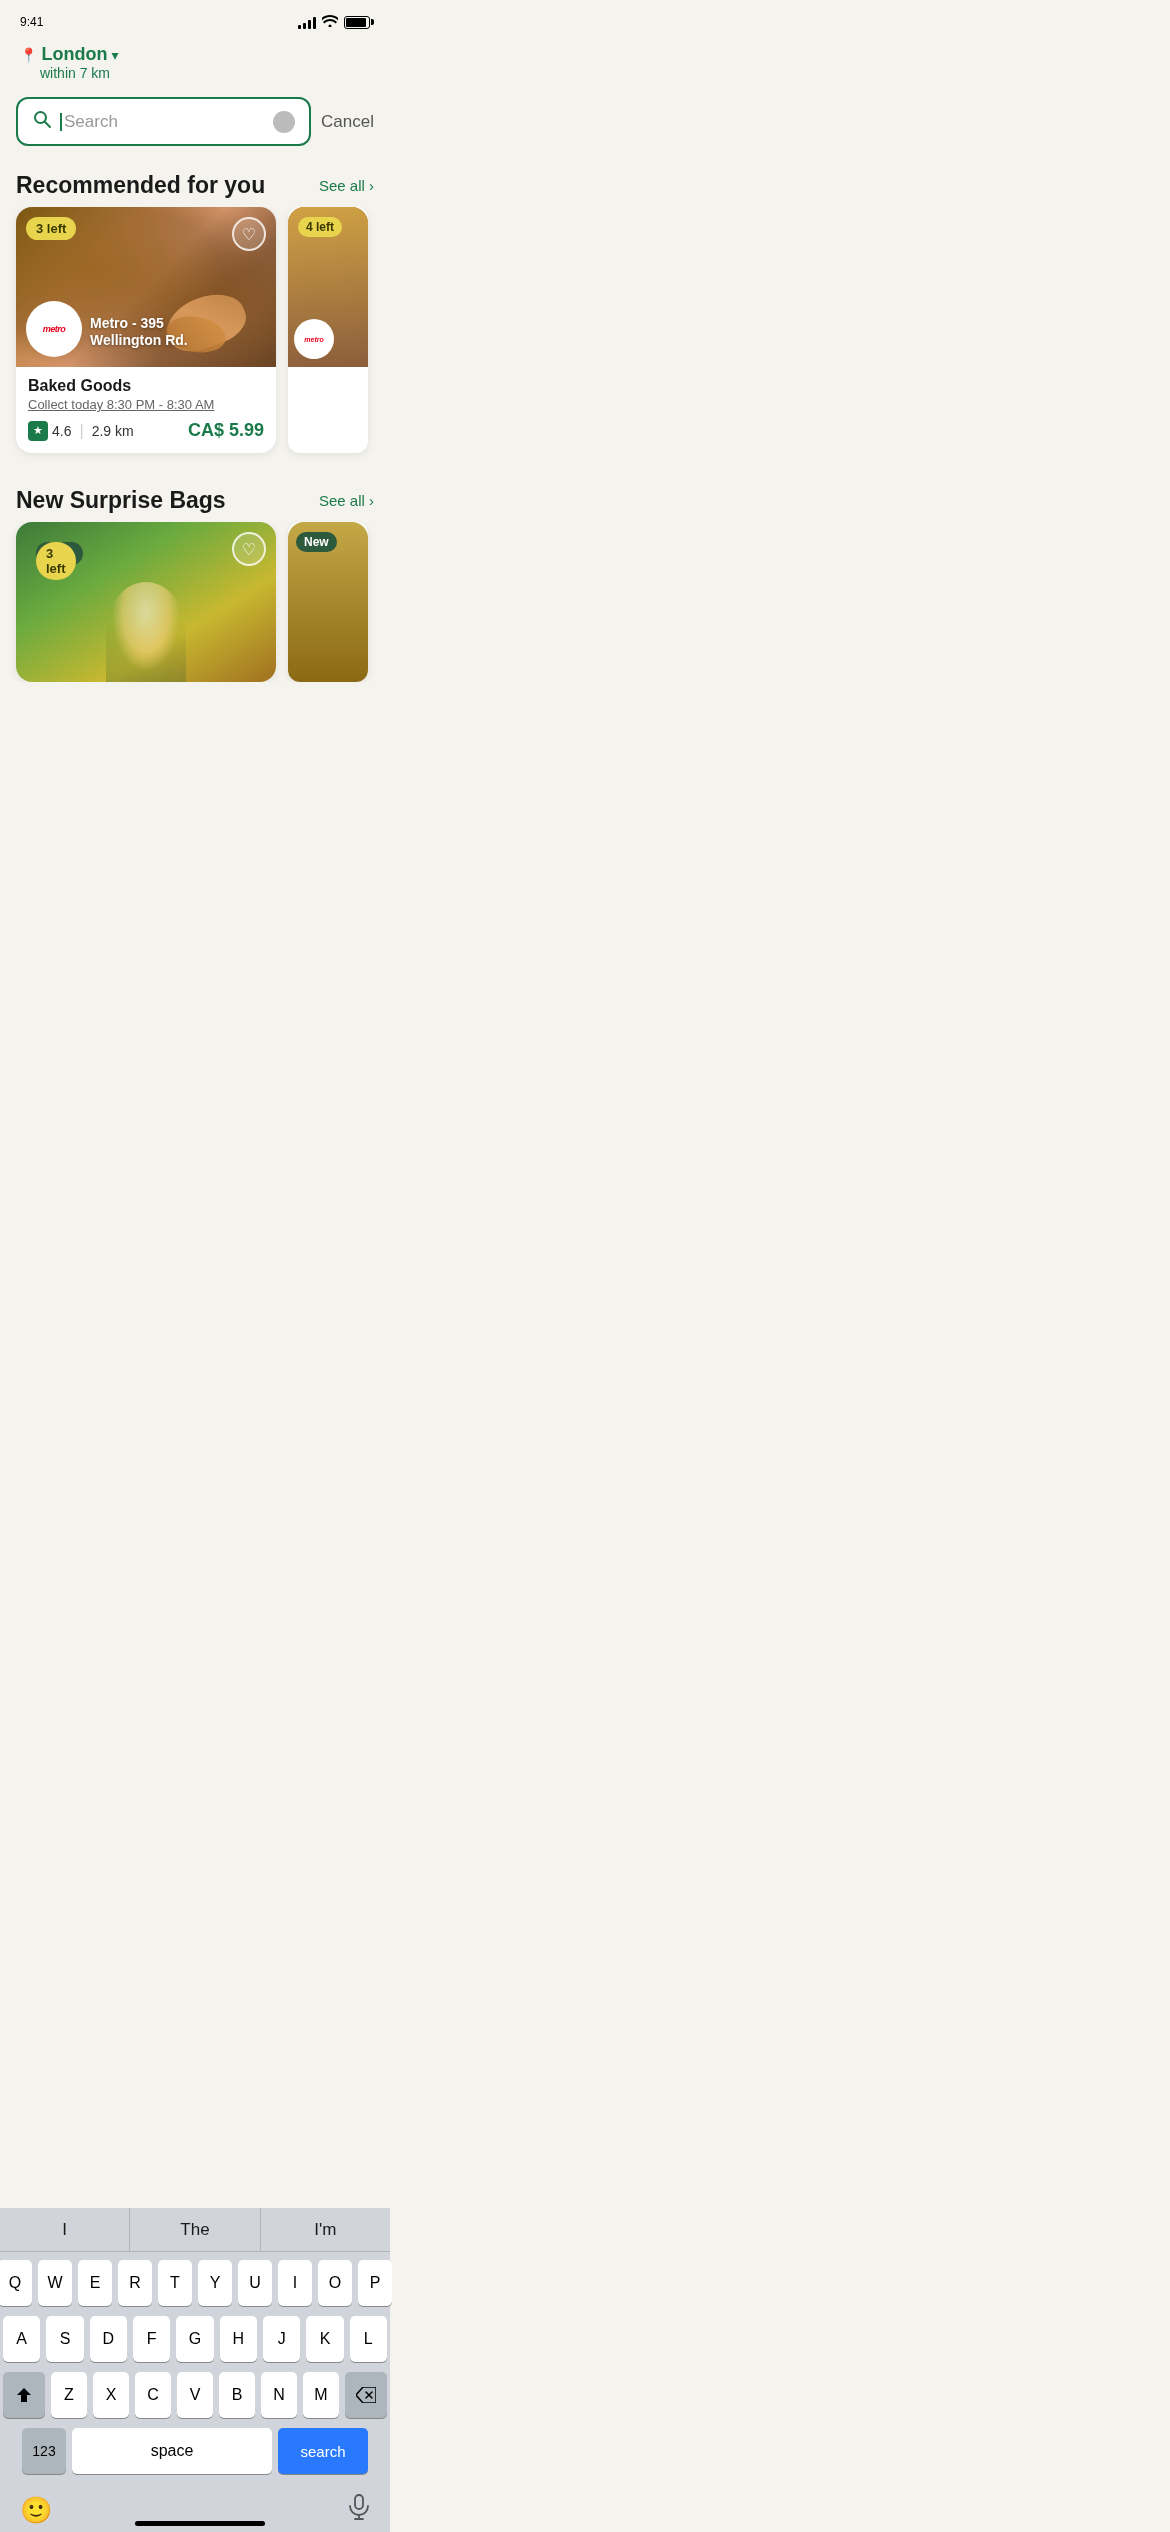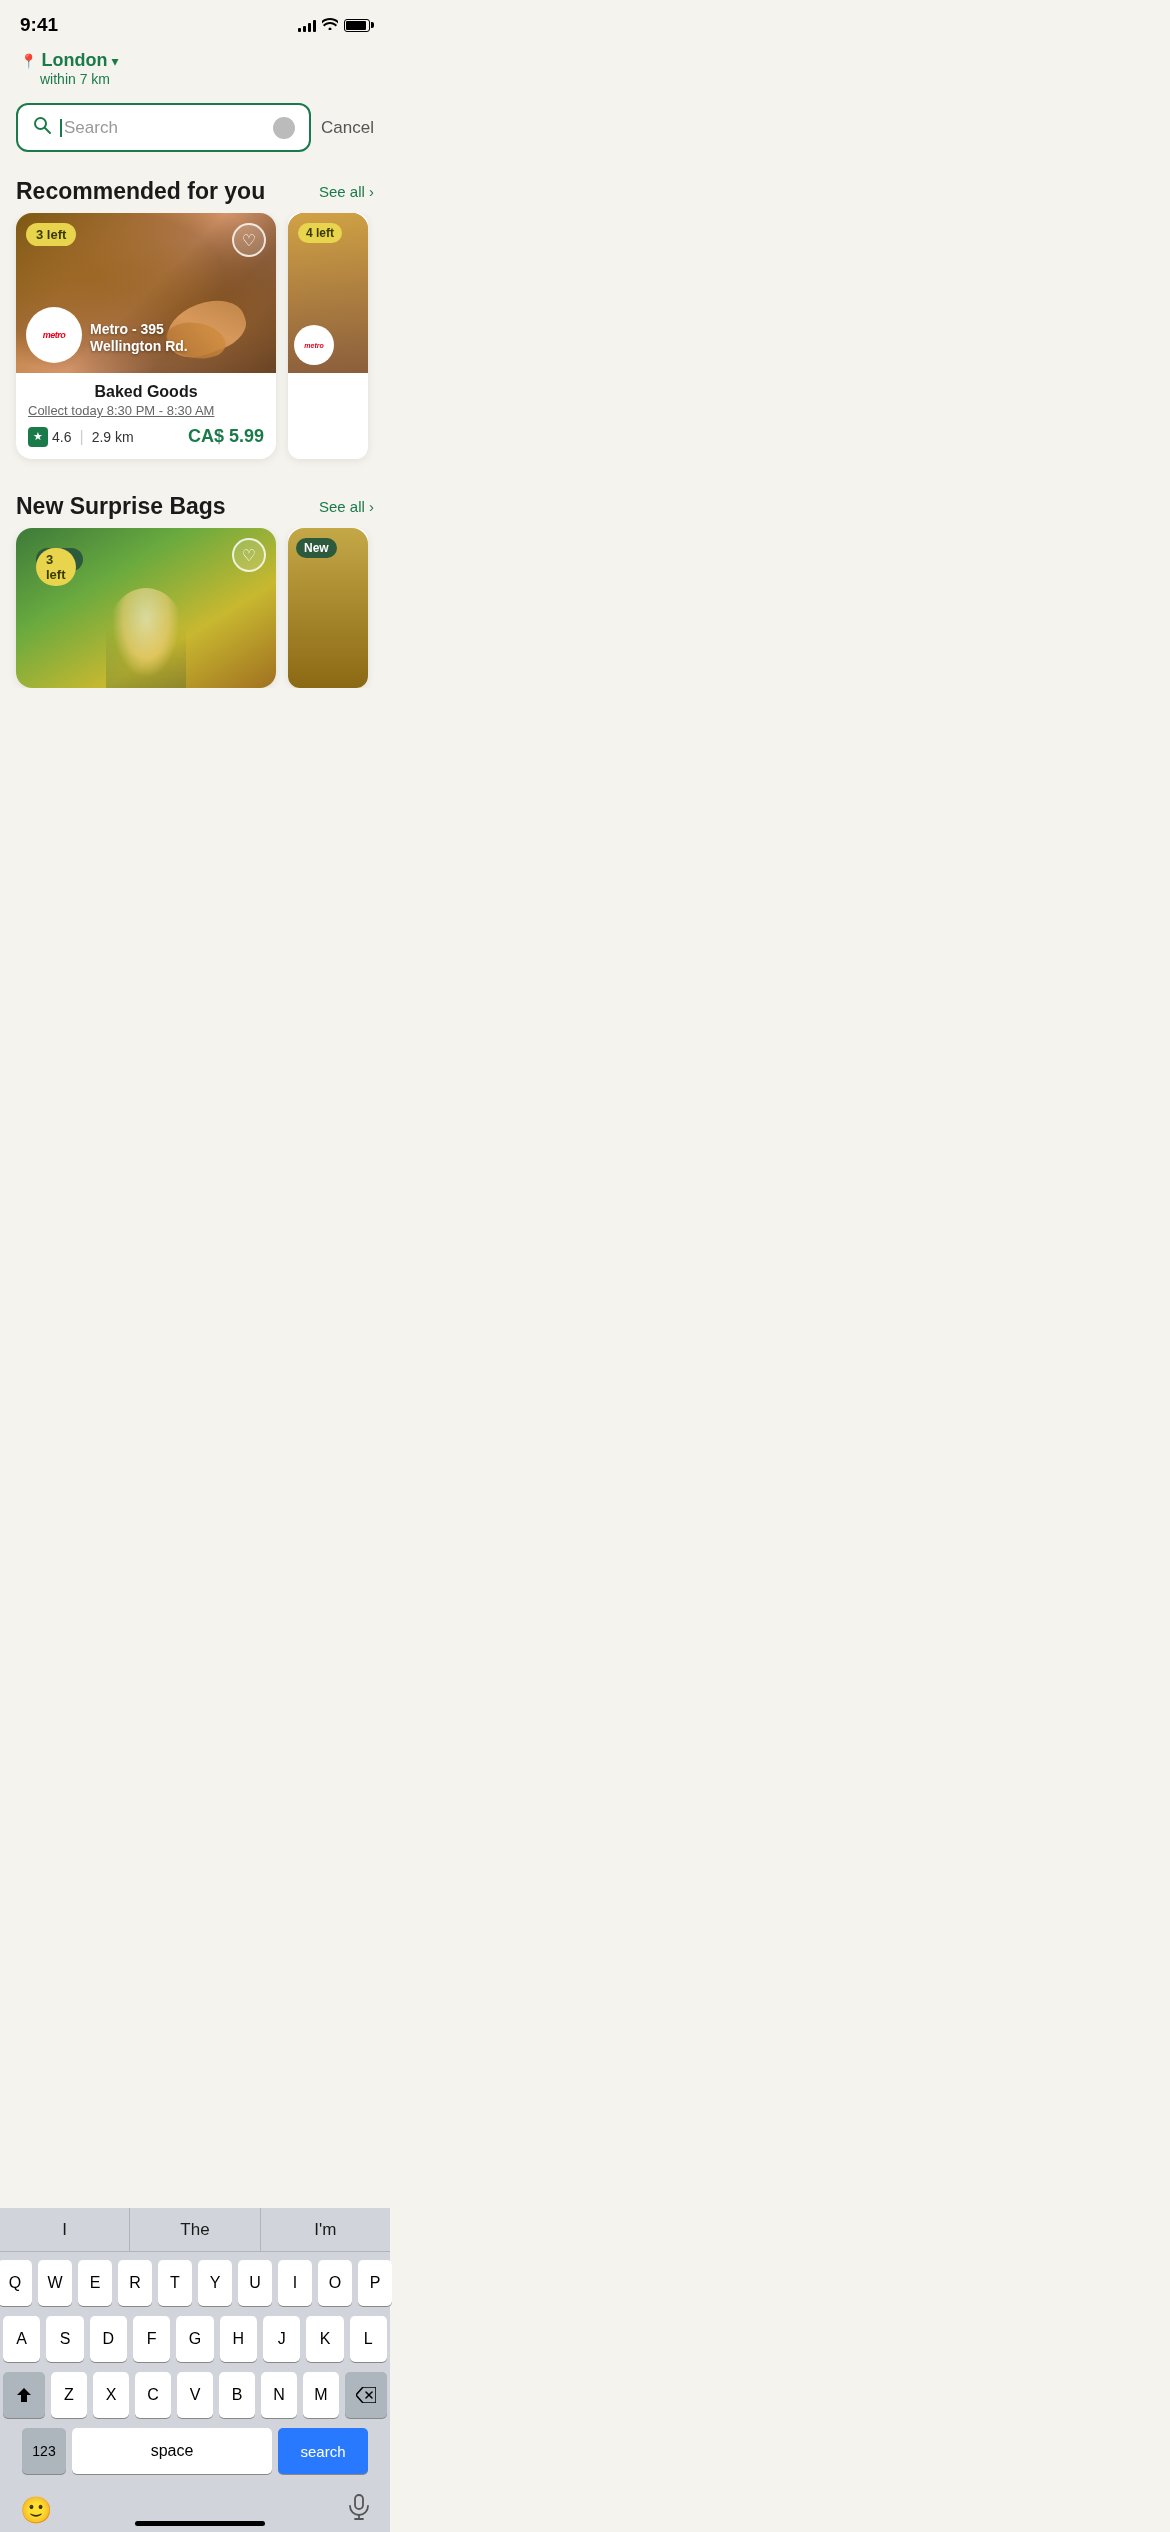--- a/index.html
+++ b/index.html
@@ -16,22 +16,22 @@
 
     
     .status-bar {
       display: flex;
       justify-content: space-between;
       align-items: center;
       padding: 14px 20px 6px;
       background: #f5f3ee;
     }
     .status-time {
-      font-size: 19px;
-      font-weight: 700;
+      font-size: 12px;
+      font-weight: 400;
       color: #000;
     }
     .status-icons {
       display: flex;
       align-items: center;
       gap: 6px;
     }
     .signal-bars {
       display: flex;
       align-items: flex-end;
@@ -268,21 +268,20 @@
     }
 
     .card-info {
       padding: 10px 12px 12px;
     }
     .card-product-name {
       font-size: 16px;
       font-weight: 700;
       color: #1a1a1a;
       margin-bottom: 2px;
-      text-align: center;
     }
     .card-collect-time {
       font-size: 13px;
       color: #666;
       margin-bottom: 8px;
       text-decoration: underline;
     }
     .card-footer {
       display: flex;
       align-items: center;

